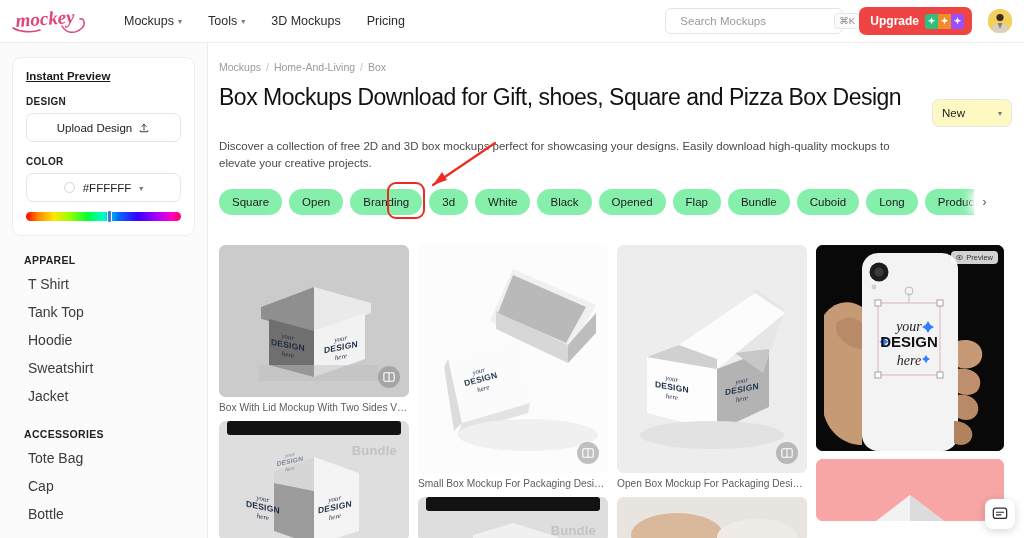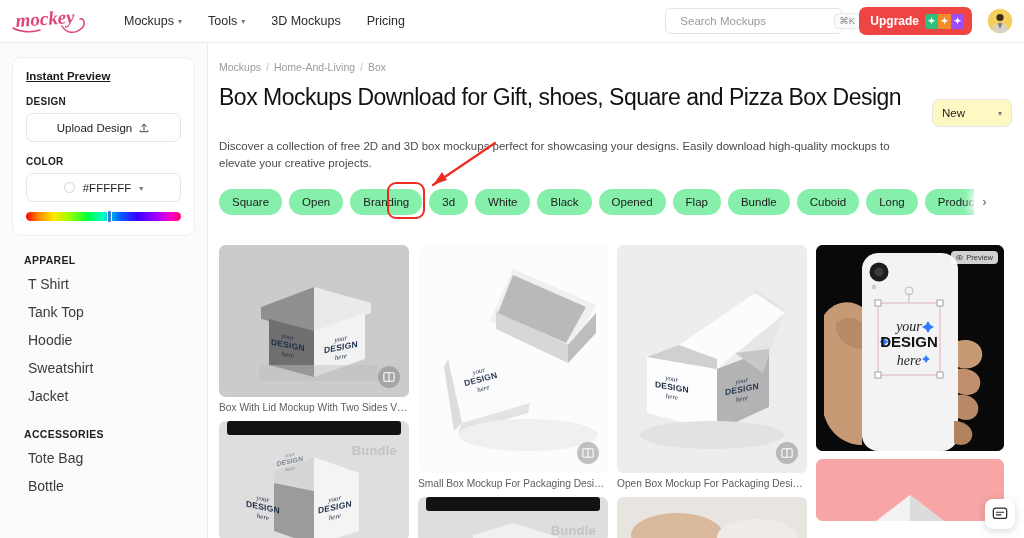--- a/index.html
+++ b/index.html
@@ -290,20 +290,21 @@
 
   <div class="sb-section">APPAREL</div>
   <div class="sb-item">T Shirt</div>
   <div class="sb-item">Tank Top</div>
   <div class="sb-item">Hoodie</div>
   <div class="sb-item">Sweatshirt</div>
   <div class="sb-item">Jacket</div>
 
   <div class="sb-section">ACCESSORIES</div>
   <div class="sb-item">Tote Bag</div>
+  <div class="sb-item">Cap</div>
   <div class="sb-item">Bottle</div>
 </div>
 
 <div class="main">
 
   <div class="breadcrumb">
     <span class="bc-link">Mockups</span>
     <span class="bc-sep">/</span>
     <span class="bc-link">Home-And-Living</span>
     <span class="bc-sep">/</span>

